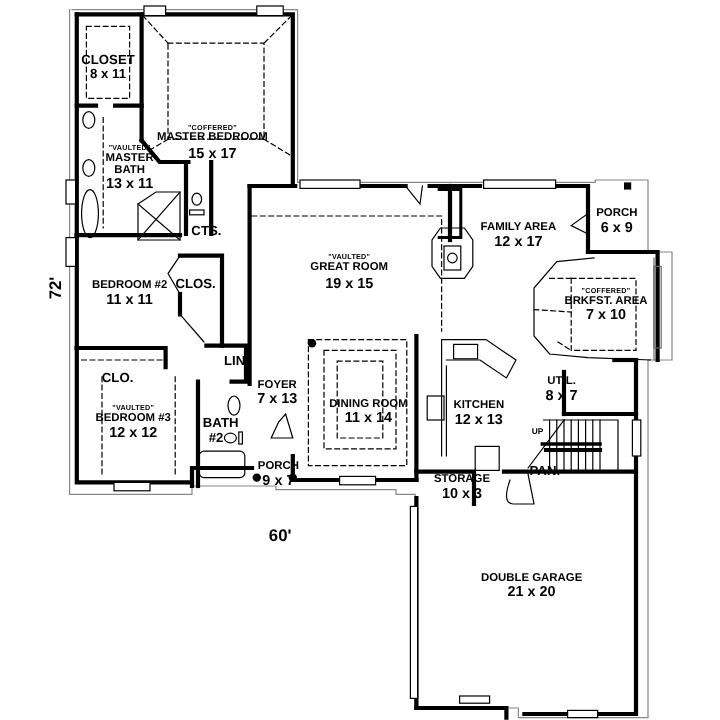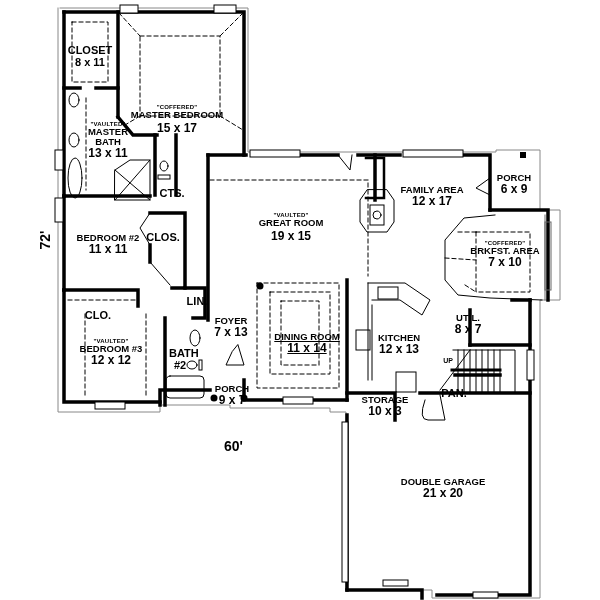--- a/index.html
+++ b/index.html
@@ -203,21 +203,21 @@
   <span class="name">PORCH</span>
   <span class="dim">9 x 7</span>
 </div>
 
 <div class="lbl" style="left:291px; top:212px;">
   <span class="note">"VAULTED"</span>
   <span class="name">GREAT ROOM</span>
   <span class="dim" style="margin-top:2px;">19 x 15</span>
 </div>
 
-<div class="lbl" style="left:307px; top:332px;text-decoration:underline;">
+<div class="lbl" style="left:307px; top:332px;">
   <span class="name">DINING ROOM</span>
   <span class="dim">11 x 14</span>
 </div>
 
 <div class="lbl" style="left:432px; top:185px;">
   <span class="name">FAMILY AREA</span>
   <span class="dim">12 x 17</span>
 </div>
 
 <div class="lbl" style="left:514px; top:173px;">

